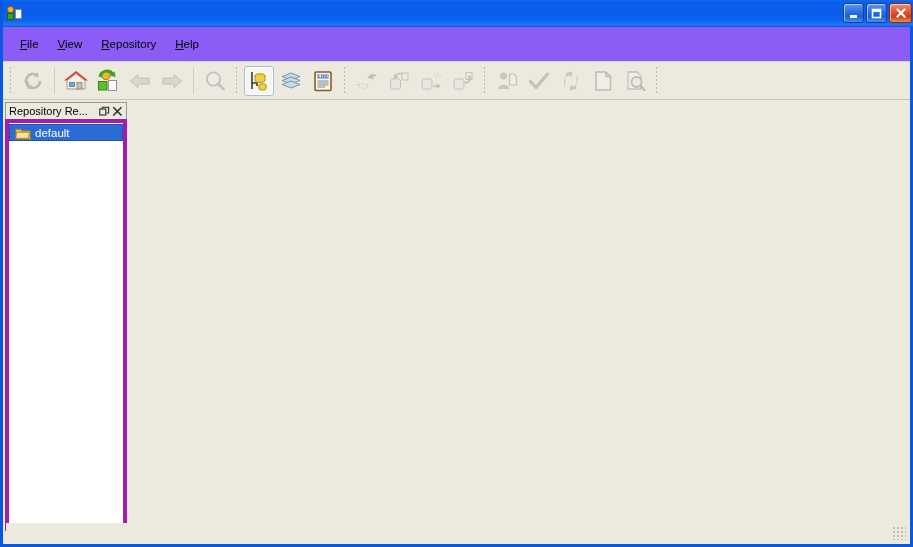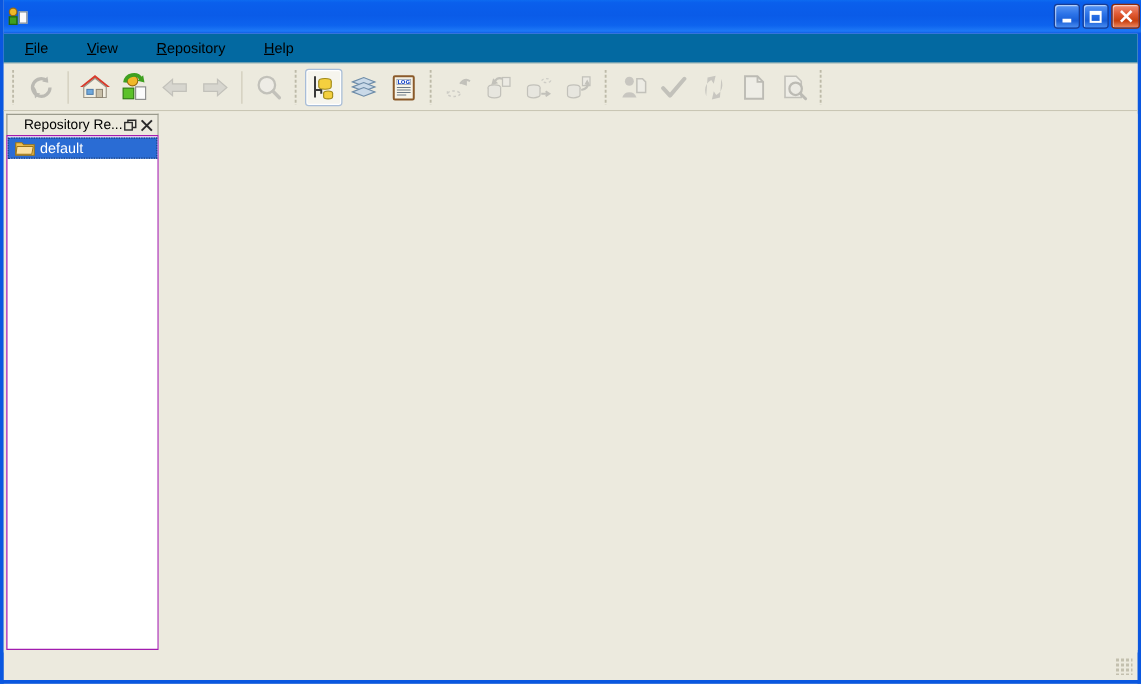--- a/index.html
+++ b/index.html
@@ -42,24 +42,23 @@
     background:linear-gradient(to bottom,#5A97F4 0%,#2C73E8 40%,#195FD8 70%,#4A8DF0 100%);
     box-shadow:inset 1px 1px 0 rgba(255,255,255,0.55);
   }
   .cbtn.close{
     background:linear-gradient(to bottom,#F0907A 0%,#E05A34 40%,#C9400F 70%,#EE8860 100%);
     border-color:#8C2A08;width:23px;
   }
   .cbtn svg{display:block;}
   
   .menubar{
-    height:24px;background:#0369a1;display:flex;align-items:center;
+    height:35px;background:#8b5cf6;display:flex;align-items:center;
     padding-left:8px;box-sizing:border-box;
     border-bottom:1px solid #D8D5C4;
-    gap:12px;
   }
   .menu-item{
     font-size:11.5px;color:#000;padding:2px 10px 2px 9px;white-space:nowrap;line-height:14px;
   }
   .menu-item u{text-decoration:underline;}
   
   .toolbar{
     height:38px;background:#ECEADE;display:flex;align-items:center;
     box-sizing:border-box;
     border-bottom:1px solid #C9C6B4;
@@ -80,39 +79,38 @@
     border:1px solid #A8BDD8;background:#F6F5EE;
     box-shadow:inset 0 0 0 1px #FFFFFF;
   }
   .tbtn svg{display:block;}
   .disabled{opacity:0.42;filter:grayscale(100%);}
   
   .content{
     display:flex;align-items:flex-start;
     height:433px;background:#ECEADE;box-sizing:border-box;
     padding:2px 0 0 2px;
-    text-align:right;
   }
   .dock-panel{
     width:122px;height:429px;flex:0 0 auto;display:flex;flex-direction:column;
     box-sizing:border-box;
   }
   .dock-title{
     height:17px;display:flex;align-items:center;
     box-sizing:border-box;
     border:1px solid #9A9A8C;border-bottom:none;
     background:#ECEADE;padding:0 2px 0 3px;
   }
   .dock-title-text{
     font-size:11px;color:#000;flex:1 1 auto;white-space:nowrap;overflow:hidden;line-height:13px;
   }
   .dock-btn{width:13px;height:13px;display:flex;align-items:center;justify-content:center;flex:0 0 auto;}
   .tree{
     flex:1 1 auto;background:#FFFFFF;
-    border:1px solid #a21caf;
+    border:4px solid #a21caf;
     box-sizing:border-box;
     padding:1px 0 0 0;overflow:hidden;
   }
   .tree-row{
     height:17px;display:flex;align-items:center;
     background:#2A6CD4;
     border:1px dotted #1A3E7E;
     box-sizing:border-box;
     padding-left:5px;
   }

